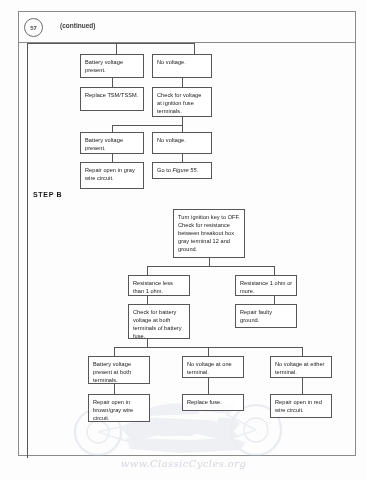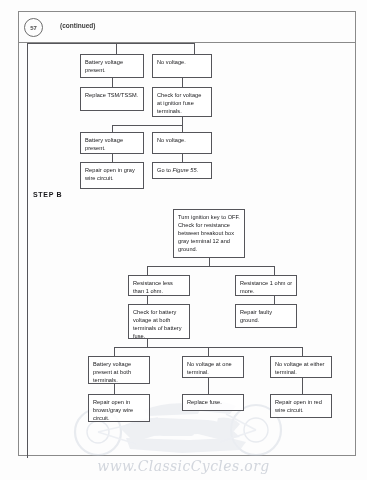--- a/index.html
+++ b/index.html
@@ -34,21 +34,21 @@
     font-size:6.5px;color:#3c3c3c;font-weight:bold;
   }
   
   .watermark-bike{
     position:absolute;left:40px;top:392px;width:290px;height:66px;
     opacity:.30;
   }
   .wm-url{
     position:absolute;left:0;top:458px;width:367px;text-align:center;
     font-family:"DejaVu Serif", serif;font-style:italic;
-    font-size:14px;color:#d2d6dd;letter-spacing:.4px;
+    font-size:10px;color:#d2d6dd;letter-spacing:.4px;
   }
   
   .fc{position:absolute;left:0;top:0;width:367px;height:480px;}
   .box{
     position:absolute;box-sizing:border-box;
     border:1px solid #55555a;background:#ffffff;
     font-size:5.6px;line-height:1.45;color:#17171a;
     padding:3px 3.5px 2px 4px;
     letter-spacing:.05px;
   }

